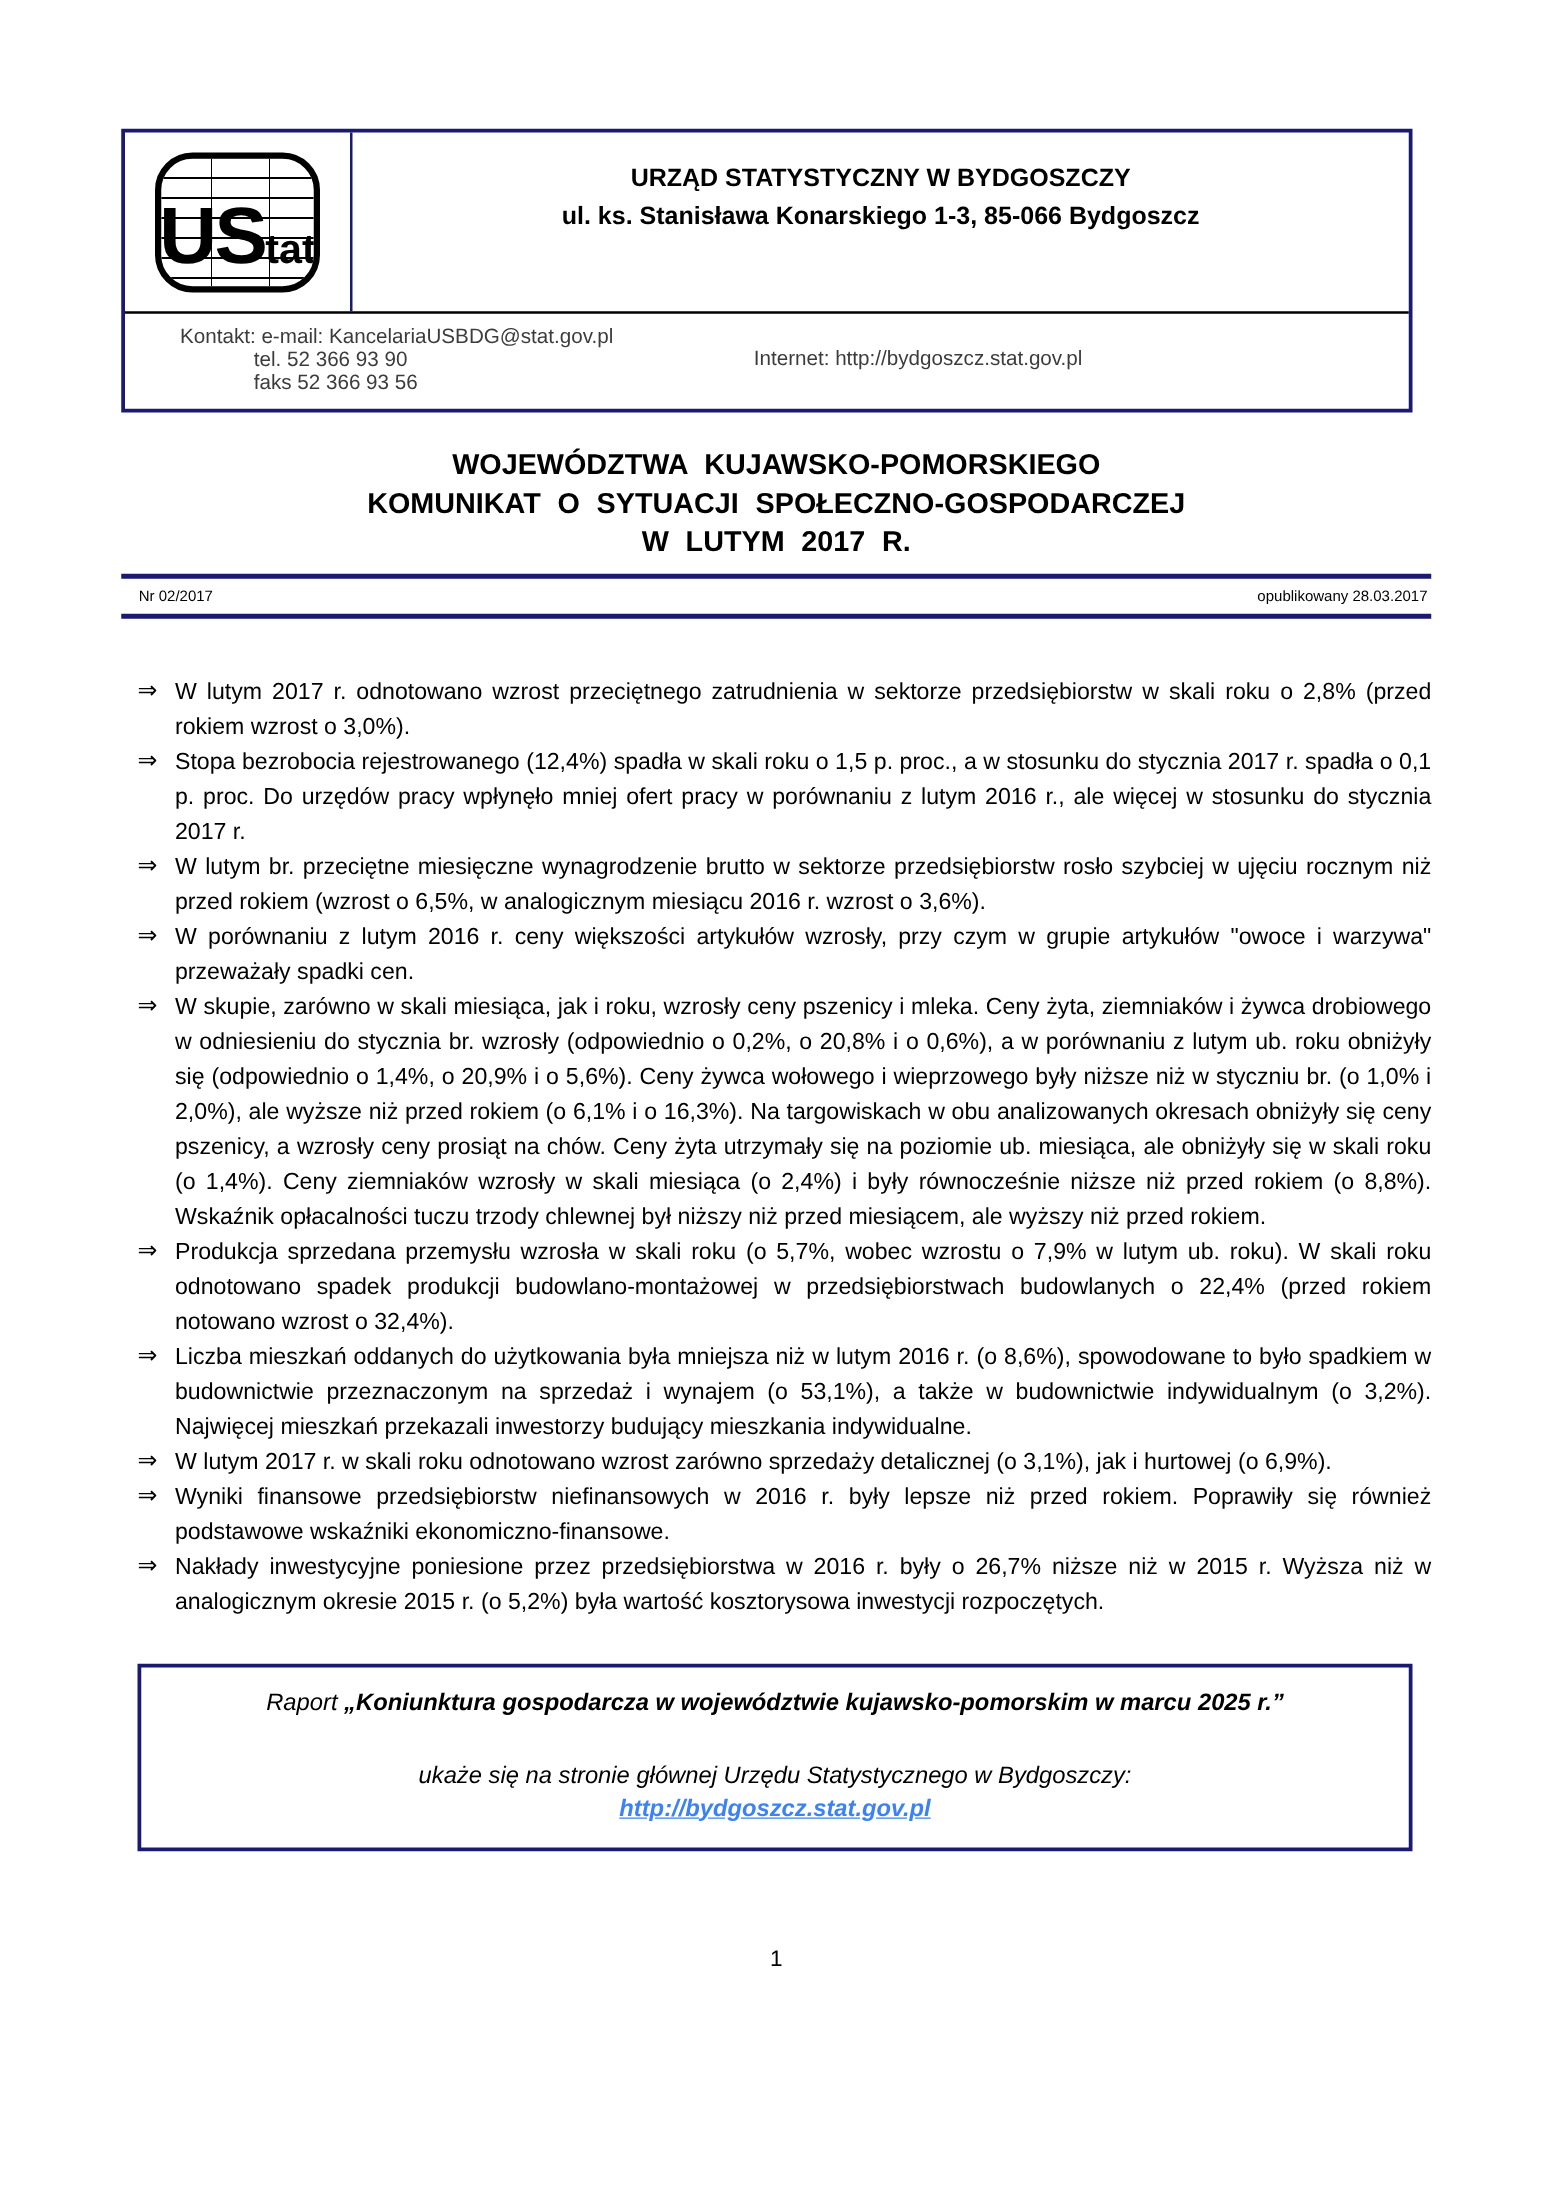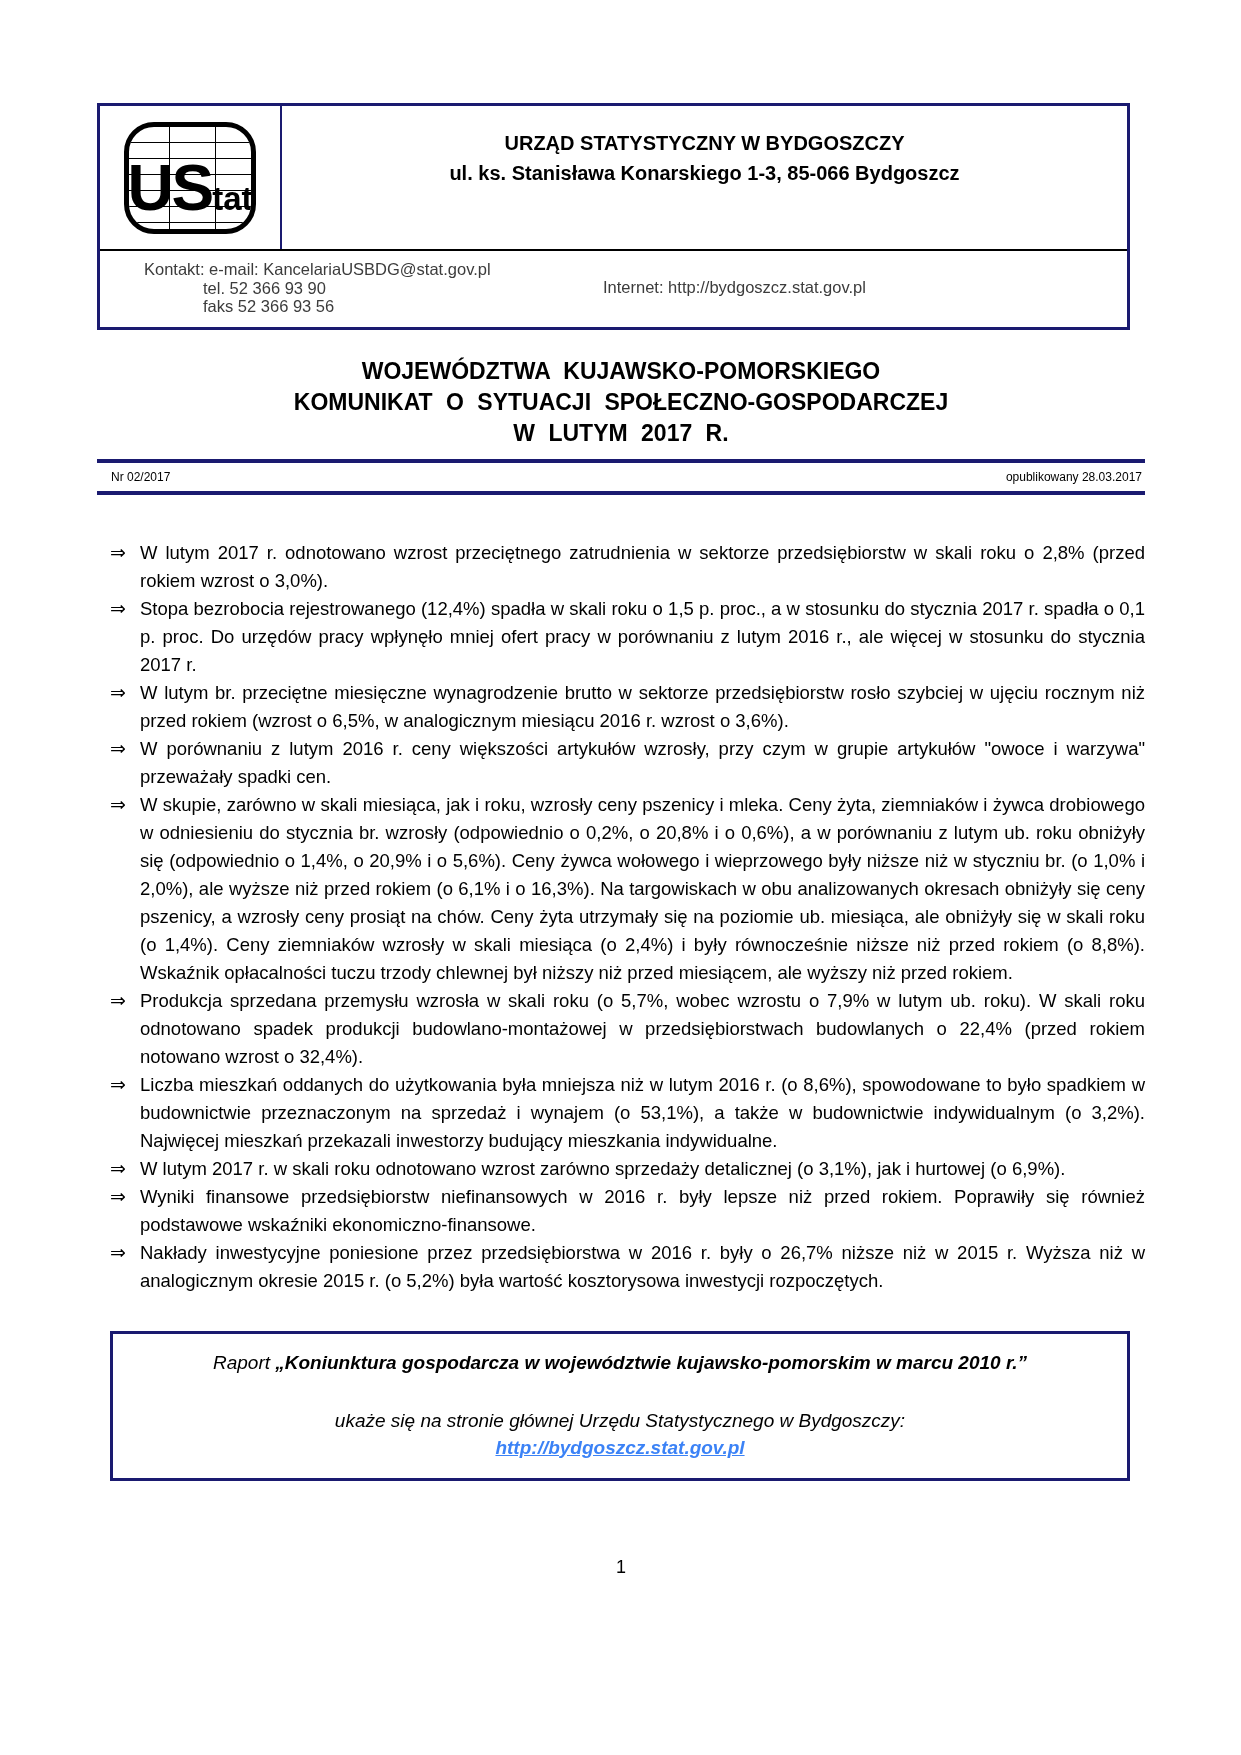--- a/index.html
+++ b/index.html
@@ -151,21 +151,21 @@
         <span class="btxt">Wyniki finansowe przedsiębiorstw niefinansowych w 2016 r. były lepsze niż przed rokiem. Poprawiły się również podstawowe wskaźniki ekonomiczno-finansowe.</span>
       </li>
       <li>
         <span class="marker">⇒</span>
         <span class="btxt">Nakłady inwestycyjne poniesione przez przedsiębiorstwa w 2016 r. były o 26,7% niższe niż w 2015 r. Wyższa niż w analogicznym okresie 2015 r. (o 5,2%) była wartość kosztorysowa inwestycji rozpoczętych.</span>
       </li>
     </ul>
 
   <div class="report-box">
     <div class="rb-line1">
-      <span>Raport </span><span class="rb-bold">„Koniunktura gospodarcza w województwie kujawsko-pomorskim w marcu 2010 r.”</span>
+      <span>Raport </span><span class="rb-bold">„Koniunktura gospodarcza w województwie kujawsko-pomorskim w marcu 2025 r.”</span>
     </div>
     <div>ukaże się na stronie głównej Urzędu Statystycznego w Bydgoszczy:</div>
     <div><a class="rb-link">http://bydgoszcz.stat.gov.pl</a></div>
   </div>
 
   <div class="page-num">1</div>
 
 </div>
 
 </body></html>

